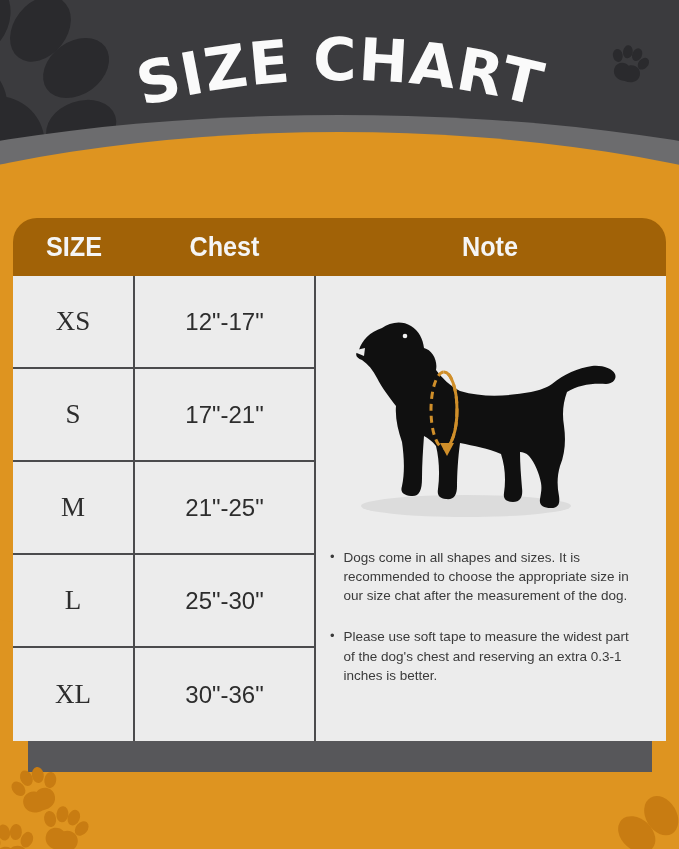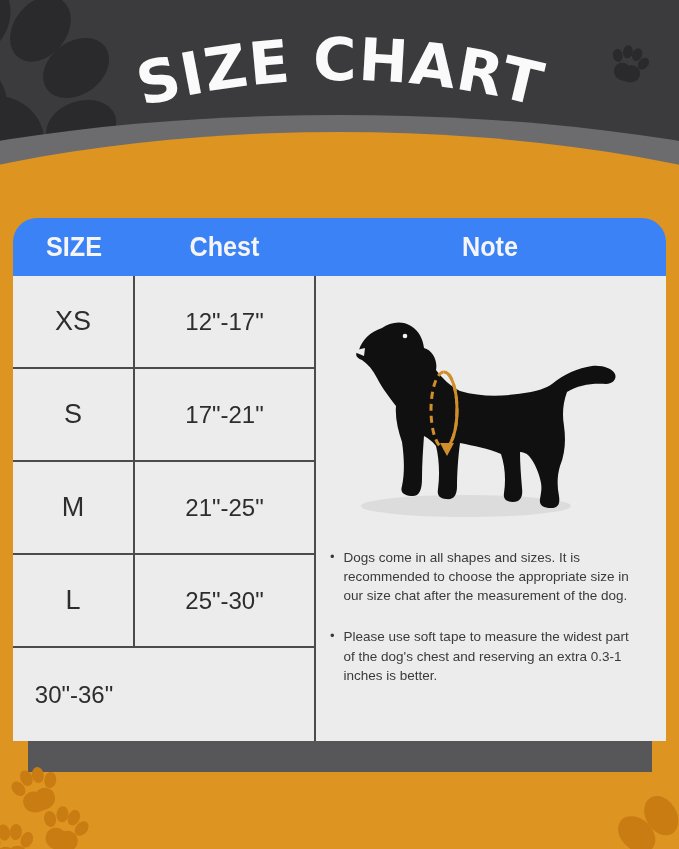--- a/index.html
+++ b/index.html
@@ -22,30 +22,30 @@
   .paw-orange{fill:#c87c12;}
   .paw-tl{left:-105px;top:-35px;width:240px;height:240px;transform:rotate(45deg);}
   .paw-tr{left:607px;top:41px;width:44px;height:44px;transform:rotate(15deg);}
   .paw-bl1{left:8px;top:762px;width:54px;height:54px;transform:rotate(-18deg);}
   .paw-bl2{left:37px;top:801px;width:54px;height:54px;transform:rotate(14deg);}
   .paw-bl3{left:-17px;top:818px;width:54px;height:54px;transform:rotate(-5deg);}
   .paw-br{left:598px;top:782px;width:140px;height:140px;transform:rotate(-40deg);}
 
   
   .size-table{position:absolute;left:13px;top:218px;width:653px;height:523px;}
-  .thead{display:flex;height:58px;background:#3b82f6;border-radius:24px 24px 0 0;}
+  .thead{display:flex;height:58px;background:#a16207;border-radius:24px 24px 0 0;}
   .th{display:flex;align-items:center;justify-content:center;color:#f5f5f5;
       font-size:28px;font-weight:600;transform:scaleX(.9);}
   .th-size{width:122px;} .th-chest{width:179px;} .th-note{width:352px;}
   .tbody{display:flex;height:465px;background:#ececec;}
   .size-grid{display:grid;width:301px;grid-template-columns:122px 179px;
              grid-template-rows:repeat(5,1fr);}
   .cell{display:flex;align-items:center;justify-content:center;color:#2d2d2d;
         border-bottom:2px solid #4b4b4d;}
-  .cell.size{font-size:27px;border-right:2px solid #4b4b4d;}
+  .cell.size{font-size:27px;border-right:2px solid #4b4b4d;font-family:Liberation Serif, serif;}
   .cell.chest{font-size:24px;}
   .row-last{border-bottom:none;}
   .note-cell{width:352px;border-left:2px solid #4b4b4d;box-sizing:border-box;
              display:flex;flex-direction:column;align-items:center;}
   .dog-svg{width:330px;height:220px;margin-top:30px;}
   .notes{margin:22px 0 0 0;padding:0 24px 0 14px;list-style:none;
          display:flex;flex-direction:column;gap:22px;}
   .notes li{display:flex;gap:9px;font-size:13.5px;line-height:1.42;color:#3a3a3a;}
   .notes .dot{flex:0 0 auto;font-size:13px;line-height:1.45;}
 
@@ -96,20 +96,21 @@
     <div class="tbody">
       <div class="size-grid">
         <div class="cell size">XS</div>
         <div class="cell chest">12"-17"</div>
         <div class="cell size">S</div>
         <div class="cell chest">17"-21"</div>
         <div class="cell size">M</div>
         <div class="cell chest">21"-25"</div>
         <div class="cell size">L</div>
         <div class="cell chest">25"-30"</div>
+        <div class="cell size row-last">XL</div>
         <div class="cell chest row-last">30"-36"</div>
       </div>
 
       <div class="note-cell">
         <svg class="dog-svg" viewBox="0 0 330 220">
           <ellipse cx="140" cy="200" rx="105" ry="11" fill="#dcdcdc"></ellipse>
           <path fill="#101010" d="
             M 33 44
             C 36 34 44 26 56 22
             C 64 16 76 14 85 20

